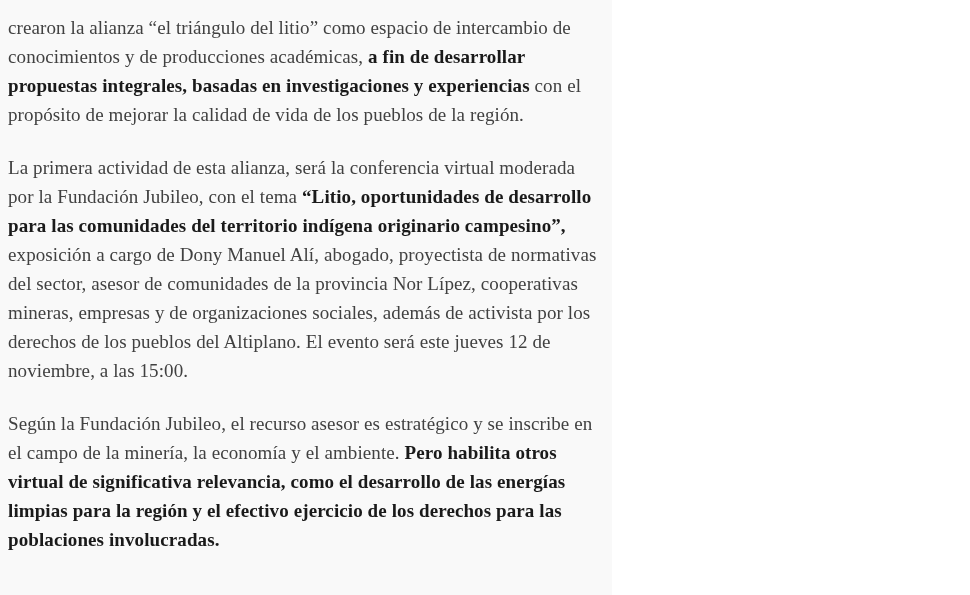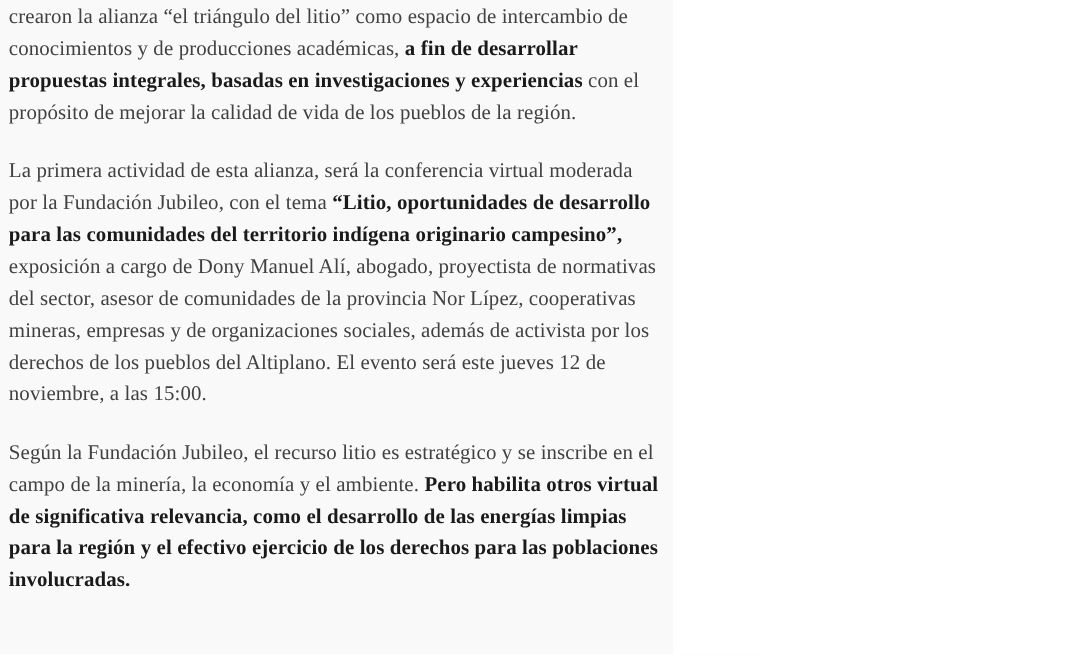--- a/index.html
+++ b/index.html
@@ -25,33 +25,33 @@
     box-sizing: border-box;
     background: #f9f9f9;
     padding: 1px 12px 0 8px;
     font-family: "Liberation Serif", "DejaVu Serif", serif;
     font-size: 19px;
     line-height: 29px;
     color: #414141;
     letter-spacing: 0.1px;
   }
   .article-column p {
-    margin: 0 0 24px 0;
+    margin: 12px 0 24px 0;
   }
   .b {
     font-weight: bold;
     color: #1a1a1a;
   }
 </style>
 </head>
 <body>
 
 <div class="page">
   <div class="article-column">
 
     <p><span>crearon la alianza “el triángulo del litio” como espacio de intercambio de conocimientos y de producciones académicas, </span><span class="b">a fin de desarrollar propuestas integrales, basadas en investigaciones y experiencias</span><span> con el propósito de mejorar la calidad de vida de los pueblos de la región.</span></p>
 
     <p><span>La primera actividad de esta alianza, será la conferencia virtual moderada por la Fundación Jubileo, con el tema </span><span class="b">“Litio, oportunidades de desarrollo para las comunidades del territorio indígena originario campesino”,</span><span> exposición a cargo de Dony Manuel Alí, abogado, proyectista de normativas del sector, asesor de comunidades de la provincia Nor Lípez, cooperativas mineras, empresas y de organizaciones sociales, además de activista por los derechos de los pueblos del Altiplano. El evento será este jueves 12 de noviembre, a las 15:00.</span></p>
 
-    <p><span>Según la Fundación Jubileo, el recurso litio es estratégico y se inscribe en el campo de la minería, la economía y el ambiente. </span><span class="b">Pero habilita otros virtual de significativa relevancia, como el desarrollo de las energías limpias para la región y el efectivo ejercicio de los derechos para las poblaciones involucradas.</span></p>
+    <p><span>Según la Fundación Jubileo, el recurso asesor es estratégico y se inscribe en el campo de la minería, la economía y el ambiente. </span><span class="b">Pero habilita otros virtual de significativa relevancia, como el desarrollo de las energías limpias para la región y el efectivo ejercicio de los derechos para las poblaciones involucradas.</span></p>
 
   </div>
 </div>
 
 </body></html>

